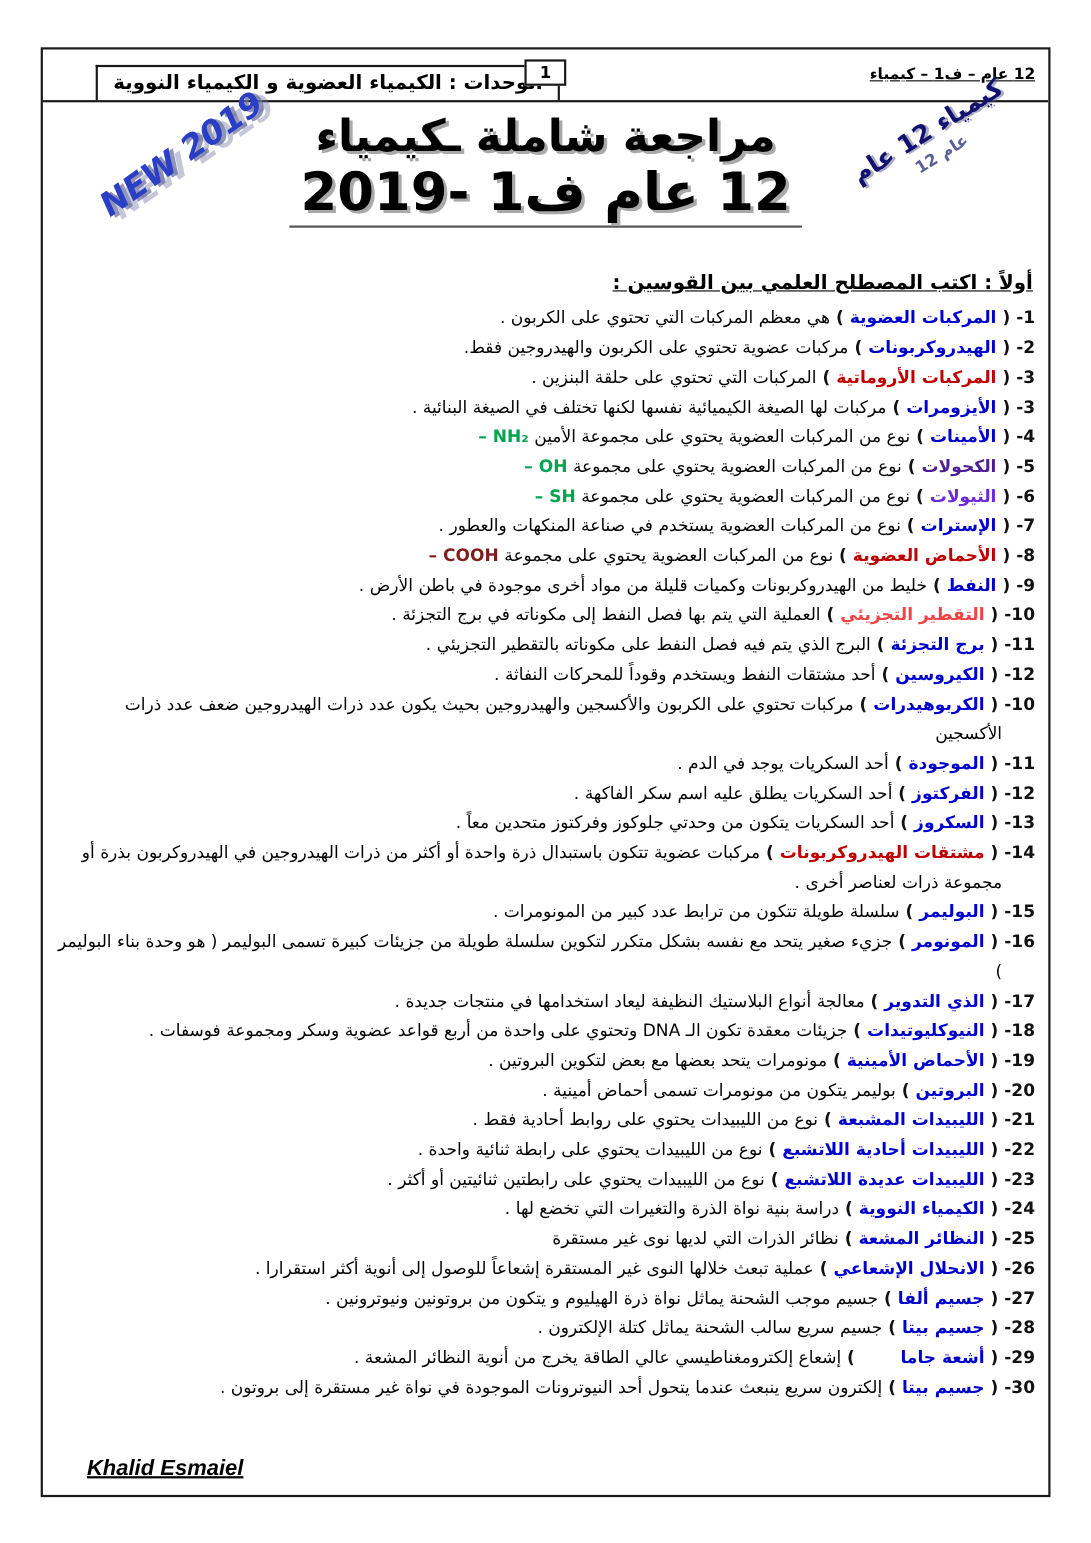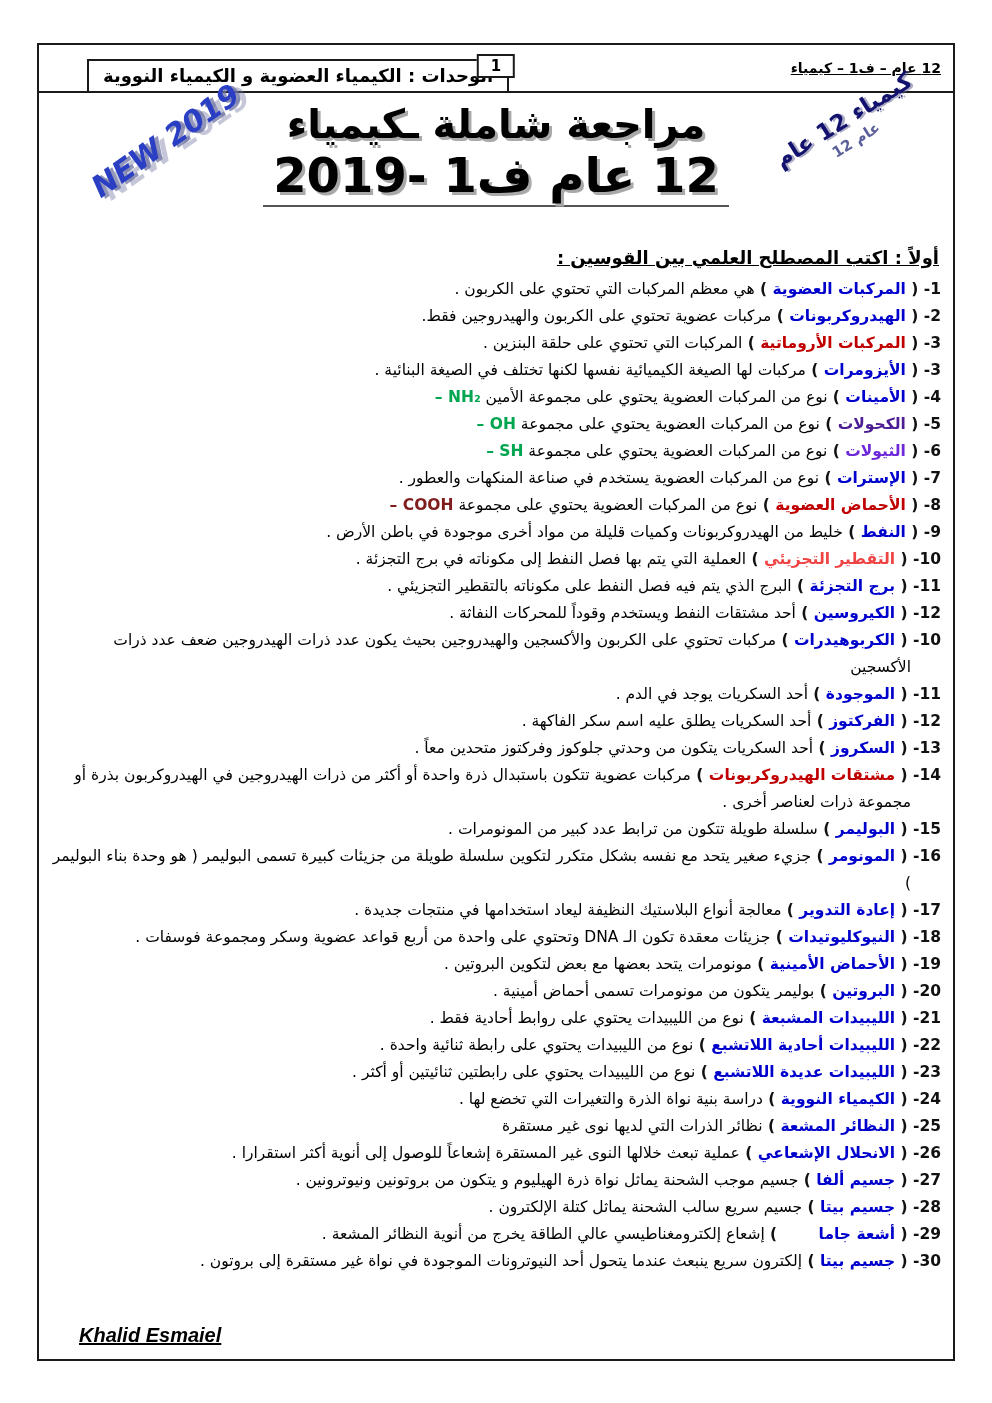--- a/index.html
+++ b/index.html
@@ -114,21 +114,21 @@
   <div class="item"><span class="num">12-</span><span class="paren"> ( </span><span class="term" style="color: rgb(0, 0, 204);">الفركتوز</span><span class="paren"> ) </span><span class="def">أحد السكريات يطلق عليه اسم سكر الفاكهة .</span> </div>
 
   <div class="item"><span class="num">13-</span><span class="paren"> ( </span><span class="term" style="color: rgb(0, 0, 204);">السكروز</span><span class="paren"> ) </span><span class="def">أحد السكريات يتكون من وحدتي جلوكوز وفركتوز متحدين معاً .</span> </div>
 
   <div class="item"><span class="num">14-</span><span class="paren"> ( </span><span class="term" style="color: rgb(192, 0, 0);">مشتقات الهيدروكربونات</span><span class="paren"> ) </span><span class="def">مركبات عضوية تتكون باستبدال ذرة واحدة أو أكثر من ذرات الهيدروجين في الهيدروكربون بذرة أو مجموعة ذرات لعناصر أخرى .</span> </div>
 
   <div class="item"><span class="num">15-</span><span class="paren"> ( </span><span class="term" style="color: rgb(0, 0, 204);">البوليمر</span><span class="paren"> ) </span><span class="def">سلسلة طويلة تتكون من ترابط عدد كبير من المونومرات .</span> </div>
 
   <div class="item"><span class="num">16-</span><span class="paren"> ( </span><span class="term" style="color: rgb(0, 0, 204);">المونومر</span><span class="paren"> ) </span><span class="def">جزيء صغير يتحد مع نفسه بشكل متكرر لتكوين سلسلة طويلة من جزيئات كبيرة تسمى البوليمر ( هو وحدة بناء البوليمر )</span> </div>
 
-  <div class="item"><span class="num">17-</span><span class="paren"> ( </span><span class="term" style="color: rgb(0, 0, 204);">إعادة التدوير</span><span class="paren"> ) </span><span class="def">معالجة أنواع البلاستيك النظيفة ليعاد استخدامها في منتجات جديدة .</span> </div>
+  <div class="item"><span class="num">17-</span><span class="paren"> ( </span><span class="term" style="color: rgb(0, 0, 204);">الذي التدوير</span><span class="paren"> ) </span><span class="def">معالجة أنواع البلاستيك النظيفة ليعاد استخدامها في منتجات جديدة .</span> </div>
 
   <div class="item"><span class="num">18-</span><span class="paren"> ( </span><span class="term" style="color: rgb(0, 0, 204);">النيوكليوتيدات</span><span class="paren"> ) </span><span class="def">جزيئات معقدة تكون الـ DNA وتحتوي على واحدة من أربع قواعد عضوية وسكر ومجموعة فوسفات .</span> </div>
 
   <div class="item"><span class="num">19-</span><span class="paren"> ( </span><span class="term" style="color: rgb(0, 0, 204);">الأحماض الأمينية</span><span class="paren"> ) </span><span class="def">مونومرات يتحد بعضها مع بعض لتكوين البروتين .</span> </div>
 
   <div class="item"><span class="num">20-</span><span class="paren"> ( </span><span class="term" style="color: rgb(0, 0, 204);">البروتين</span><span class="paren"> ) </span><span class="def">بوليمر يتكون من مونومرات تسمى أحماض أمينية .</span> </div>
 
   <div class="item"><span class="num">21-</span><span class="paren"> ( </span><span class="term" style="color: rgb(0, 0, 204);">الليبيدات المشبعة</span><span class="paren"> ) </span><span class="def">نوع من الليبيدات يحتوي على روابط أحادية فقط .</span> </div>
 
   <div class="item"><span class="num">22-</span><span class="paren"> ( </span><span class="term" style="color: rgb(0, 0, 204);">الليبيدات أحادية اللاتشبع</span><span class="paren"> ) </span><span class="def">نوع من الليبيدات يحتوي على رابطة ثنائية واحدة .</span> </div>

